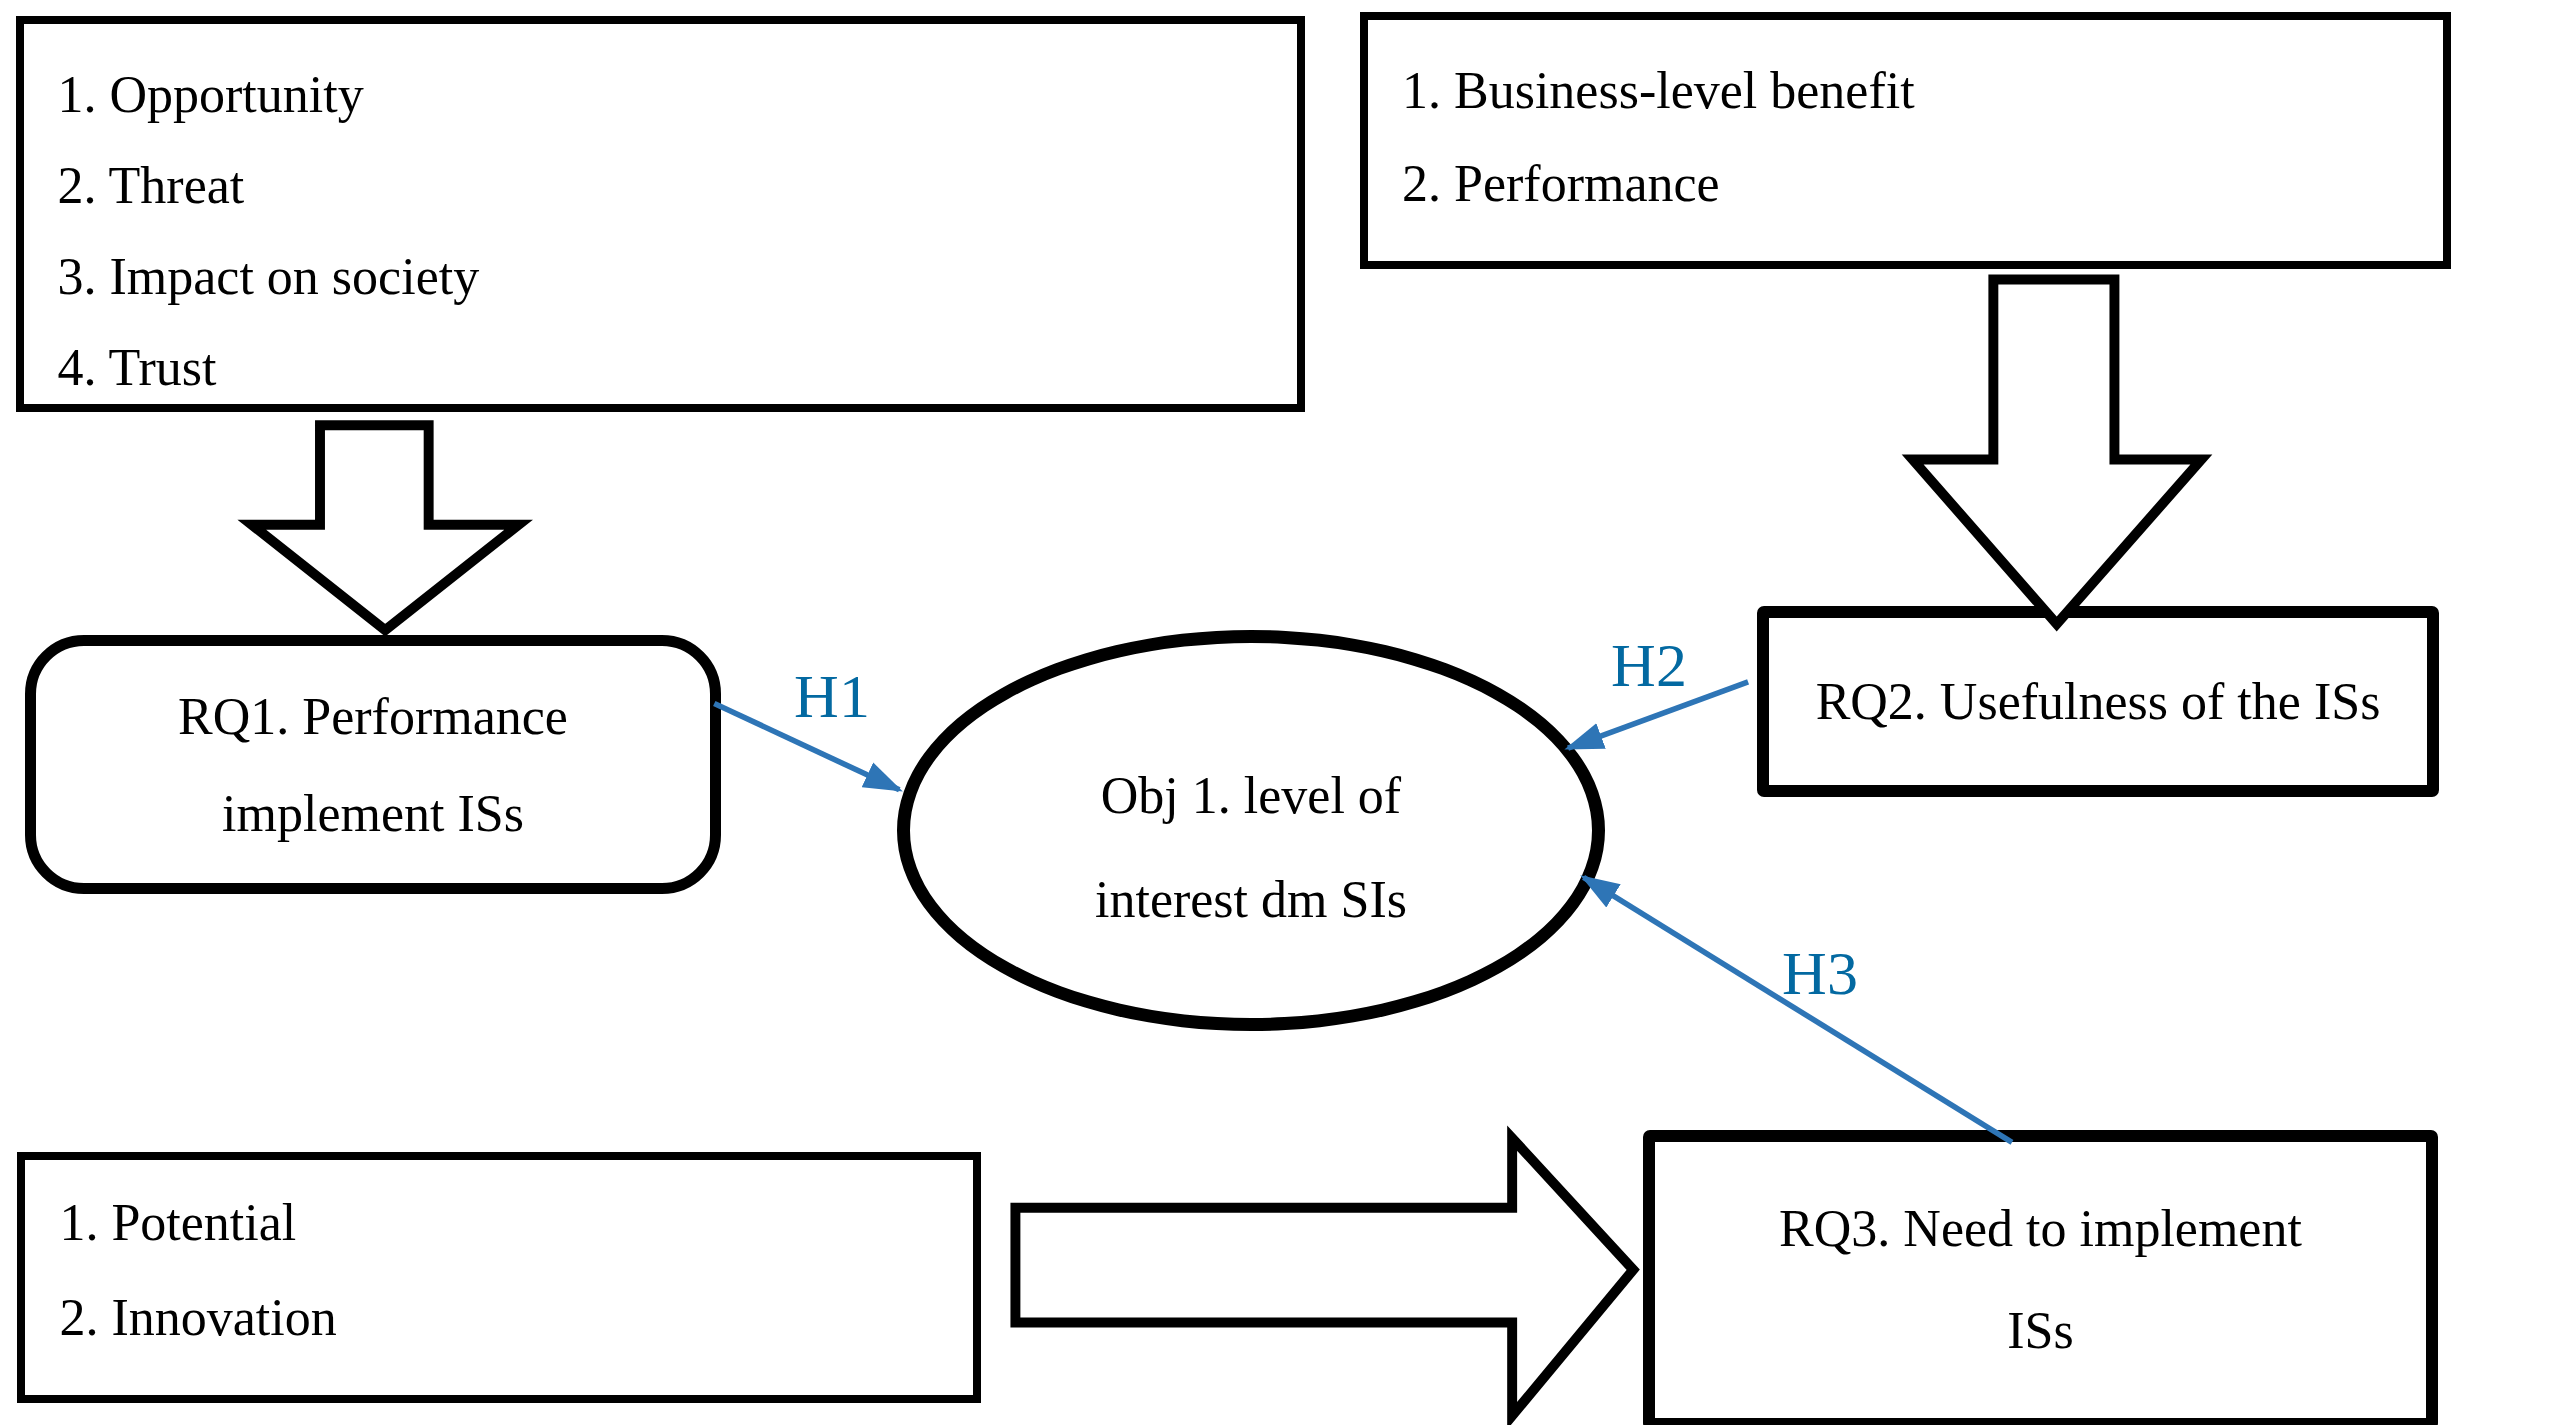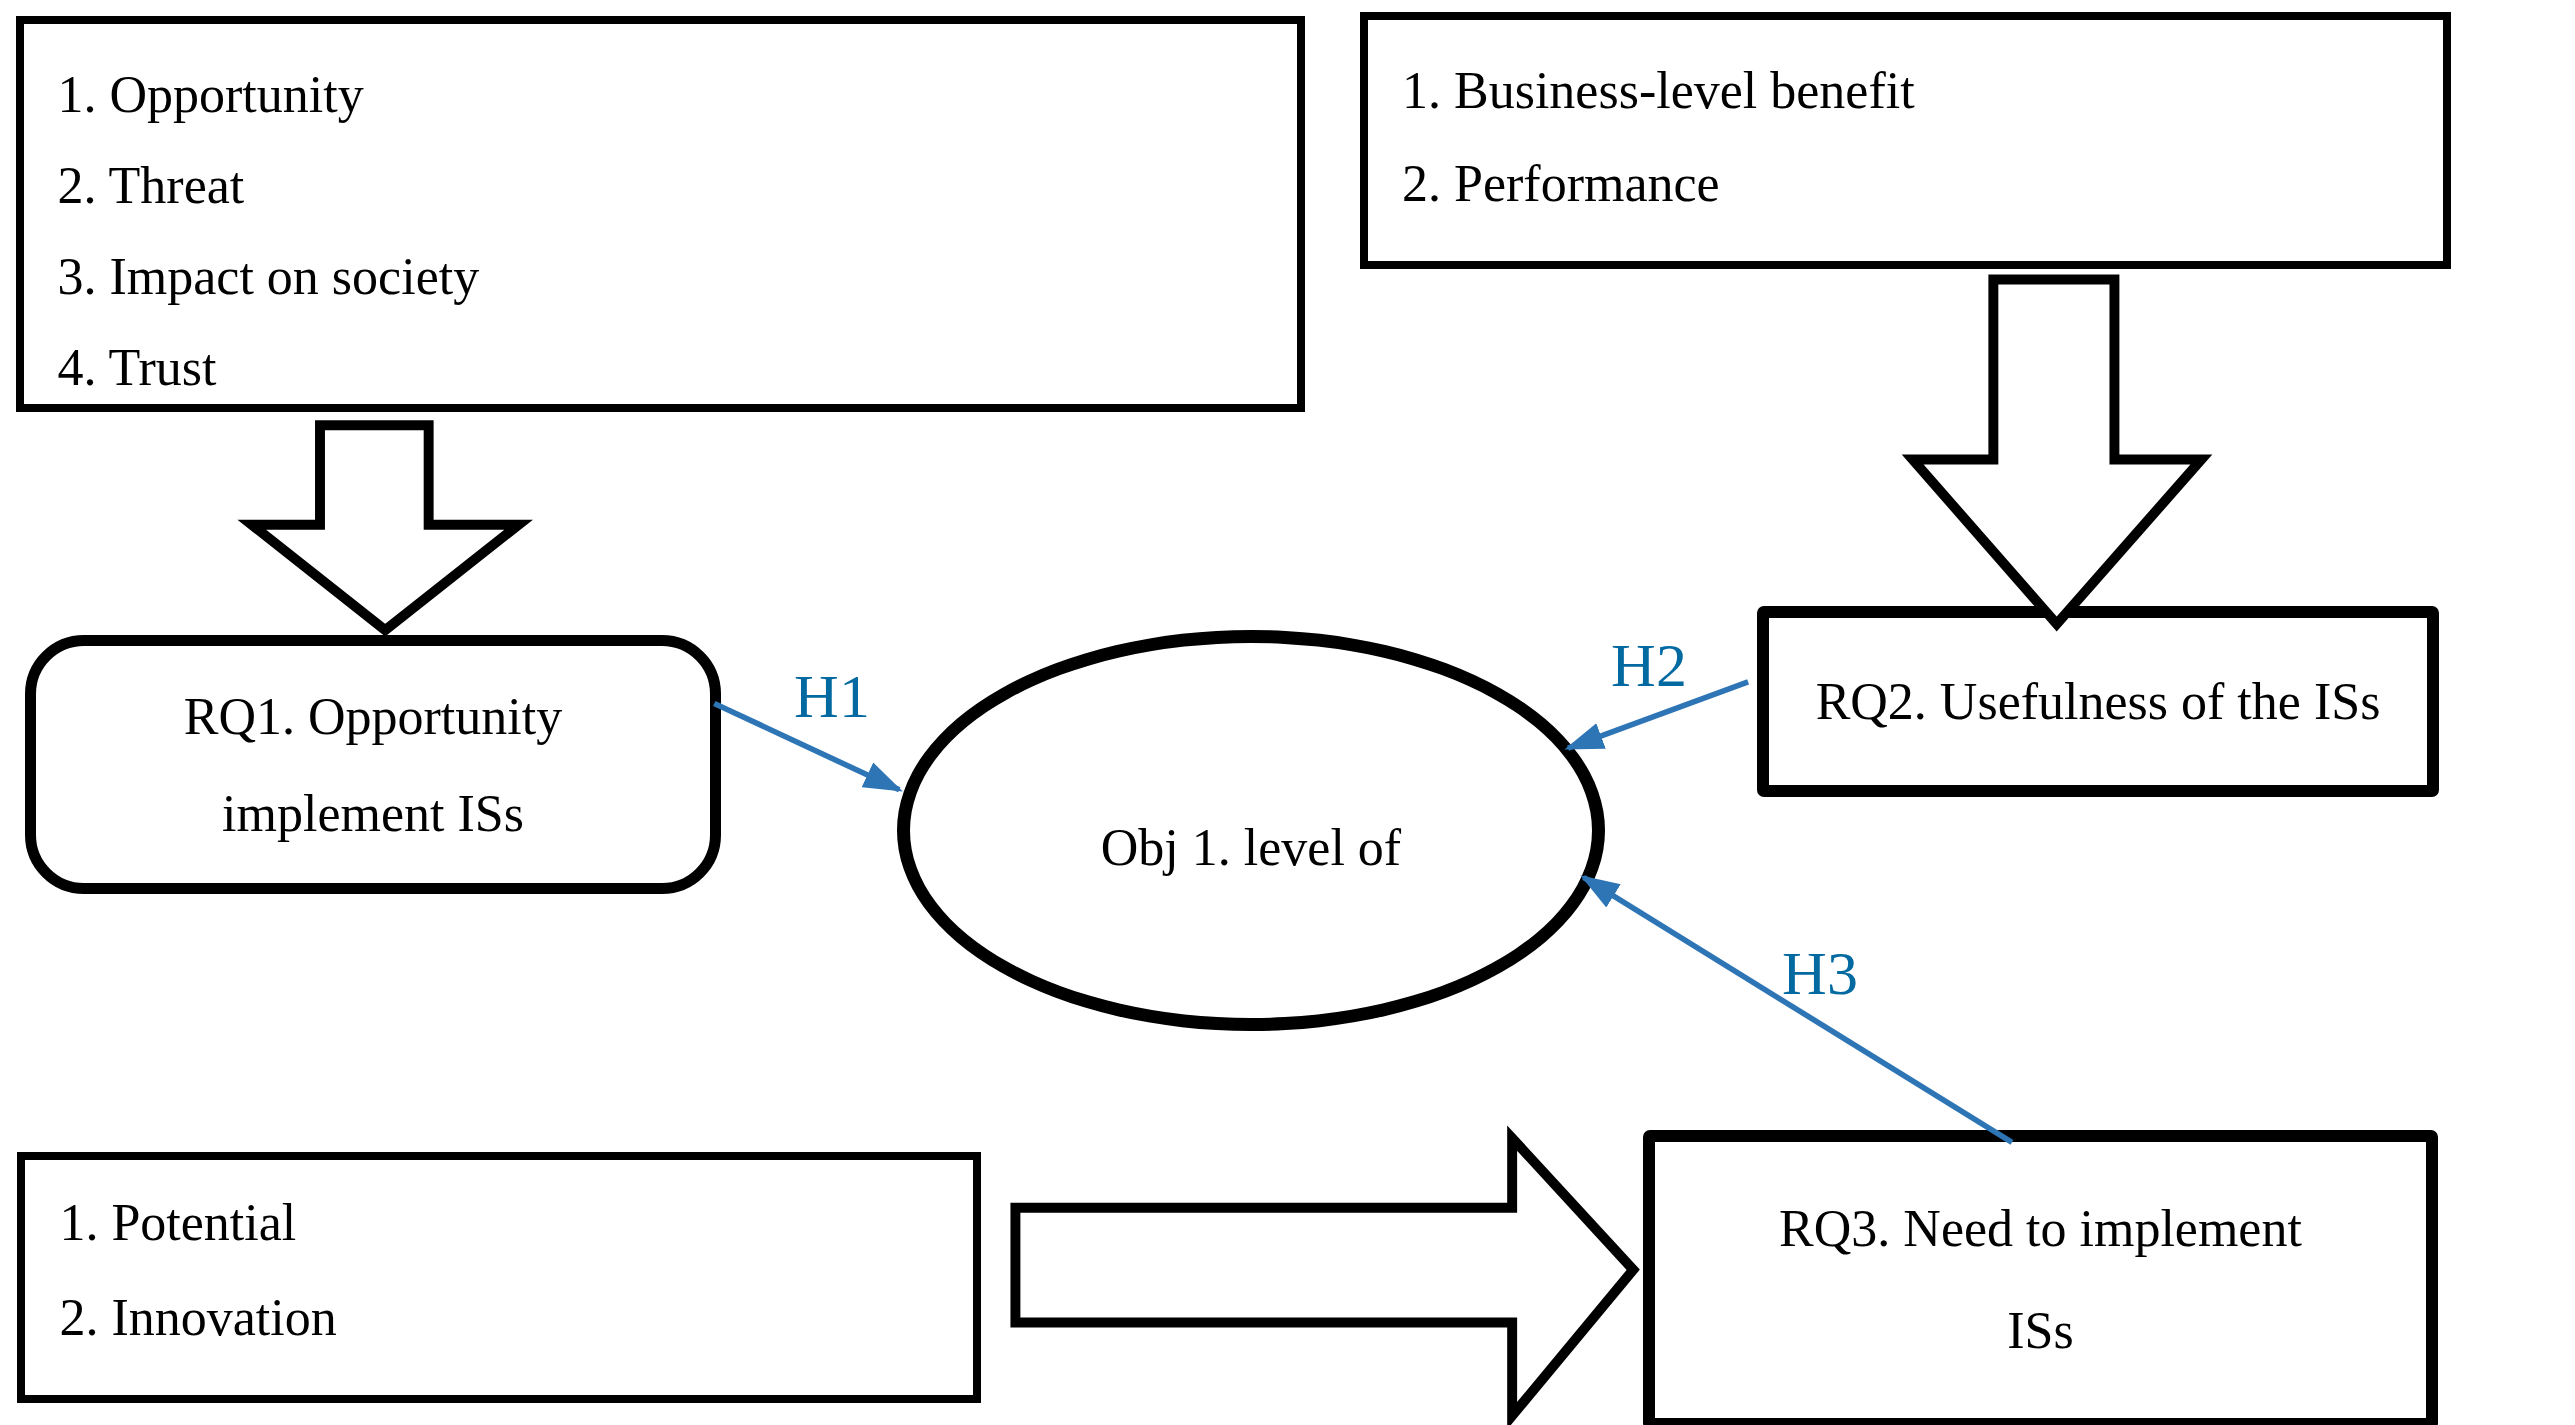--- a/index.html
+++ b/index.html
@@ -131,35 +131,36 @@
     <div class="item">1. Business-level benefit</div>
     <div class="item">2. Performance</div>
   </div>
 
   <div class="plain-box box-bottom-left">
     <div class="item">1. Potential</div>
     <div class="item">2. Innovation</div>
   </div>
 
   <div class="node node-rq1">
-    <div class="line">RQ1. Opportunity</div>
+    <div class="line">RQ1. Performance</div>
     <div class="line">implement ISs</div>
   </div>
 
   <div class="node node-rq2">
     <div class="line">RQ2. Usefulness of the ISs</div>
   </div>
 
   <div class="node node-rq3">
     <div class="line">RQ3. Need to implement</div>
     <div class="line">ISs</div>
   </div>
 
   <div class="node node-obj">
     <div class="line">Obj 1. level of</div>
+    <div class="line">interest dm SIs</div>
   </div>
 
   <svg class="overlay" viewBox="0 0 4148 2295" xmlns="http://www.w3.org/2000/svg">
     <defs>
       <marker id="blue-head" viewBox="0 0 10 7" refX="9" refY="3.5" markerWidth="7" markerHeight="5" orient="auto" markerUnits="strokeWidth">
         <polygon points="0,0 10,3.5 0,7" fill="#2E75B6"></polygon>
       </marker>
     </defs>
 
     <polygon class="block-arrow" stroke-miterlimit="10" points="515,685 690,685 690,845 835,845 620,1015 405,845 515,845"></polygon>

